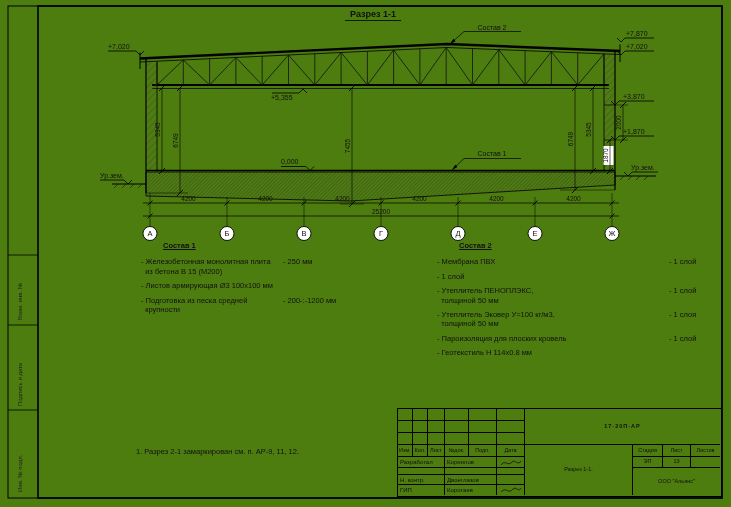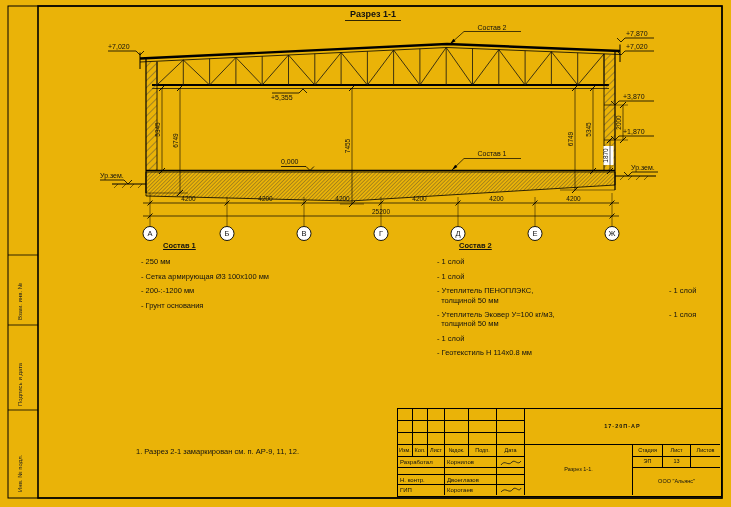--- a/index.html
+++ b/index.html
@@ -1,16 +1,16 @@
 <!DOCTYPE html>
 <html><head>
 <meta charset="utf-8">
 <style>
   html,body{margin:0;padding:0;background:#d8d8d8}
-  .page{position:relative;width:731px;height:507px;background:#eab308;font-family:"Liberation Sans",sans-serif;color:#111;overflow:hidden}
+  .page{position:relative;width:731px;height:507px;background:#4d7c0f;font-family:"Liberation Sans",sans-serif;color:#111;overflow:hidden}
   svg.base{position:absolute;left:0;top:0}
   svg text{font-family:"Liberation Sans",sans-serif;fill:#111}
   .dim{font-size:6.5px}
   .elev{font-size:7px}
   .axis{font-size:7.5px}
   .callout{font-size:7px}
   .list{position:absolute;font-size:7.5px;line-height:1.25}
   .list-title{display:inline-block;font-weight:bold;text-decoration:underline;margin:0 0 7px 22px}
   .list-item{display:flex;margin-bottom:5px}
   .s1 .li-name{flex:0 0 142px;white-space:pre-line}
@@ -236,54 +236,56 @@
       <text x="492" y="156" text-anchor="middle" class="callout">Состав 1</text>
       <line x1="464" y1="158.5" x2="521" y2="158.5" stroke="#000" stroke-width="0.7"></line>
       <line x1="464" y1="158.5" x2="452" y2="170" stroke="#000" stroke-width="0.7"></line>
       <polygon points="452,170 457.4,167 455.2,164.7" fill="#000"></polygon>
     </g>
   </svg>
 
   <div class="list s1" style="left:141px;top:241px;width:290px">
     <div class="list-title">Состав 1</div>
     <div class="list-item">
+        <span class="li-name">- Железобетонная монолитная плита
+&nbsp;&nbsp;из бетона В 15 (М200)</span>
         <span class="li-val">- 250 мм</span>
       </div>
     <div class="list-item">
-        <span class="li-name">- Сетка армирующая Ø3 100x100 мм</span>
+        <span class="li-name">- Листов армирующая Ø3 100x100 мм</span>
         <span class="li-val"></span>
       </div>
     <div class="list-item">
+        <span class="li-name">- Подготовка из песка средней
+&nbsp;&nbsp;крупности</span>
         <span class="li-val">- 200-:-1200 мм</span>
-      </div>
-    <div class="list-item">
-        <span class="li-name">- Грунт основания</span>
-        <span class="li-val"></span>
       </div>
   </div>
 
   <div class="list s2" style="left:437px;top:241px;width:292px">
     <div class="list-title">Состав 2</div>
     <div class="list-item">
+        <span class="li-name">- Мембрана ПВХ</span>
         <span class="li-val">- 1 слой</span>
       </div>
     <div class="list-item">
         <span class="li-val">- 1 слой</span>
       </div>
     <div class="list-item">
         <span class="li-name">- Утеплитель ПЕНОПЛЭКС,
 &nbsp;&nbsp;толщиной 50 мм</span>
         <span class="li-val">- 1 слой</span>
       </div>
     <div class="list-item">
         <span class="li-name">- Утеплитель Эковер У=100 кг/м3,
 &nbsp;&nbsp;толщиной 50 мм</span>
         <span class="li-val">- 1 слоя</span>
       </div>
     <div class="list-item">
+        <span class="li-name">- Пароизоляция для плоских кровель</span>
         <span class="li-val">- 1 слой</span>
       </div>
     <div class="list-item">
         <span class="li-name">- Геотекстиль Н 114x0.8 мм</span>
         <span class="li-val"></span>
       </div>
   </div>
 
   <div class="note">1. Разрез 2-1 замаркирован см. п. АР-9, 11, 12.</div>
 

